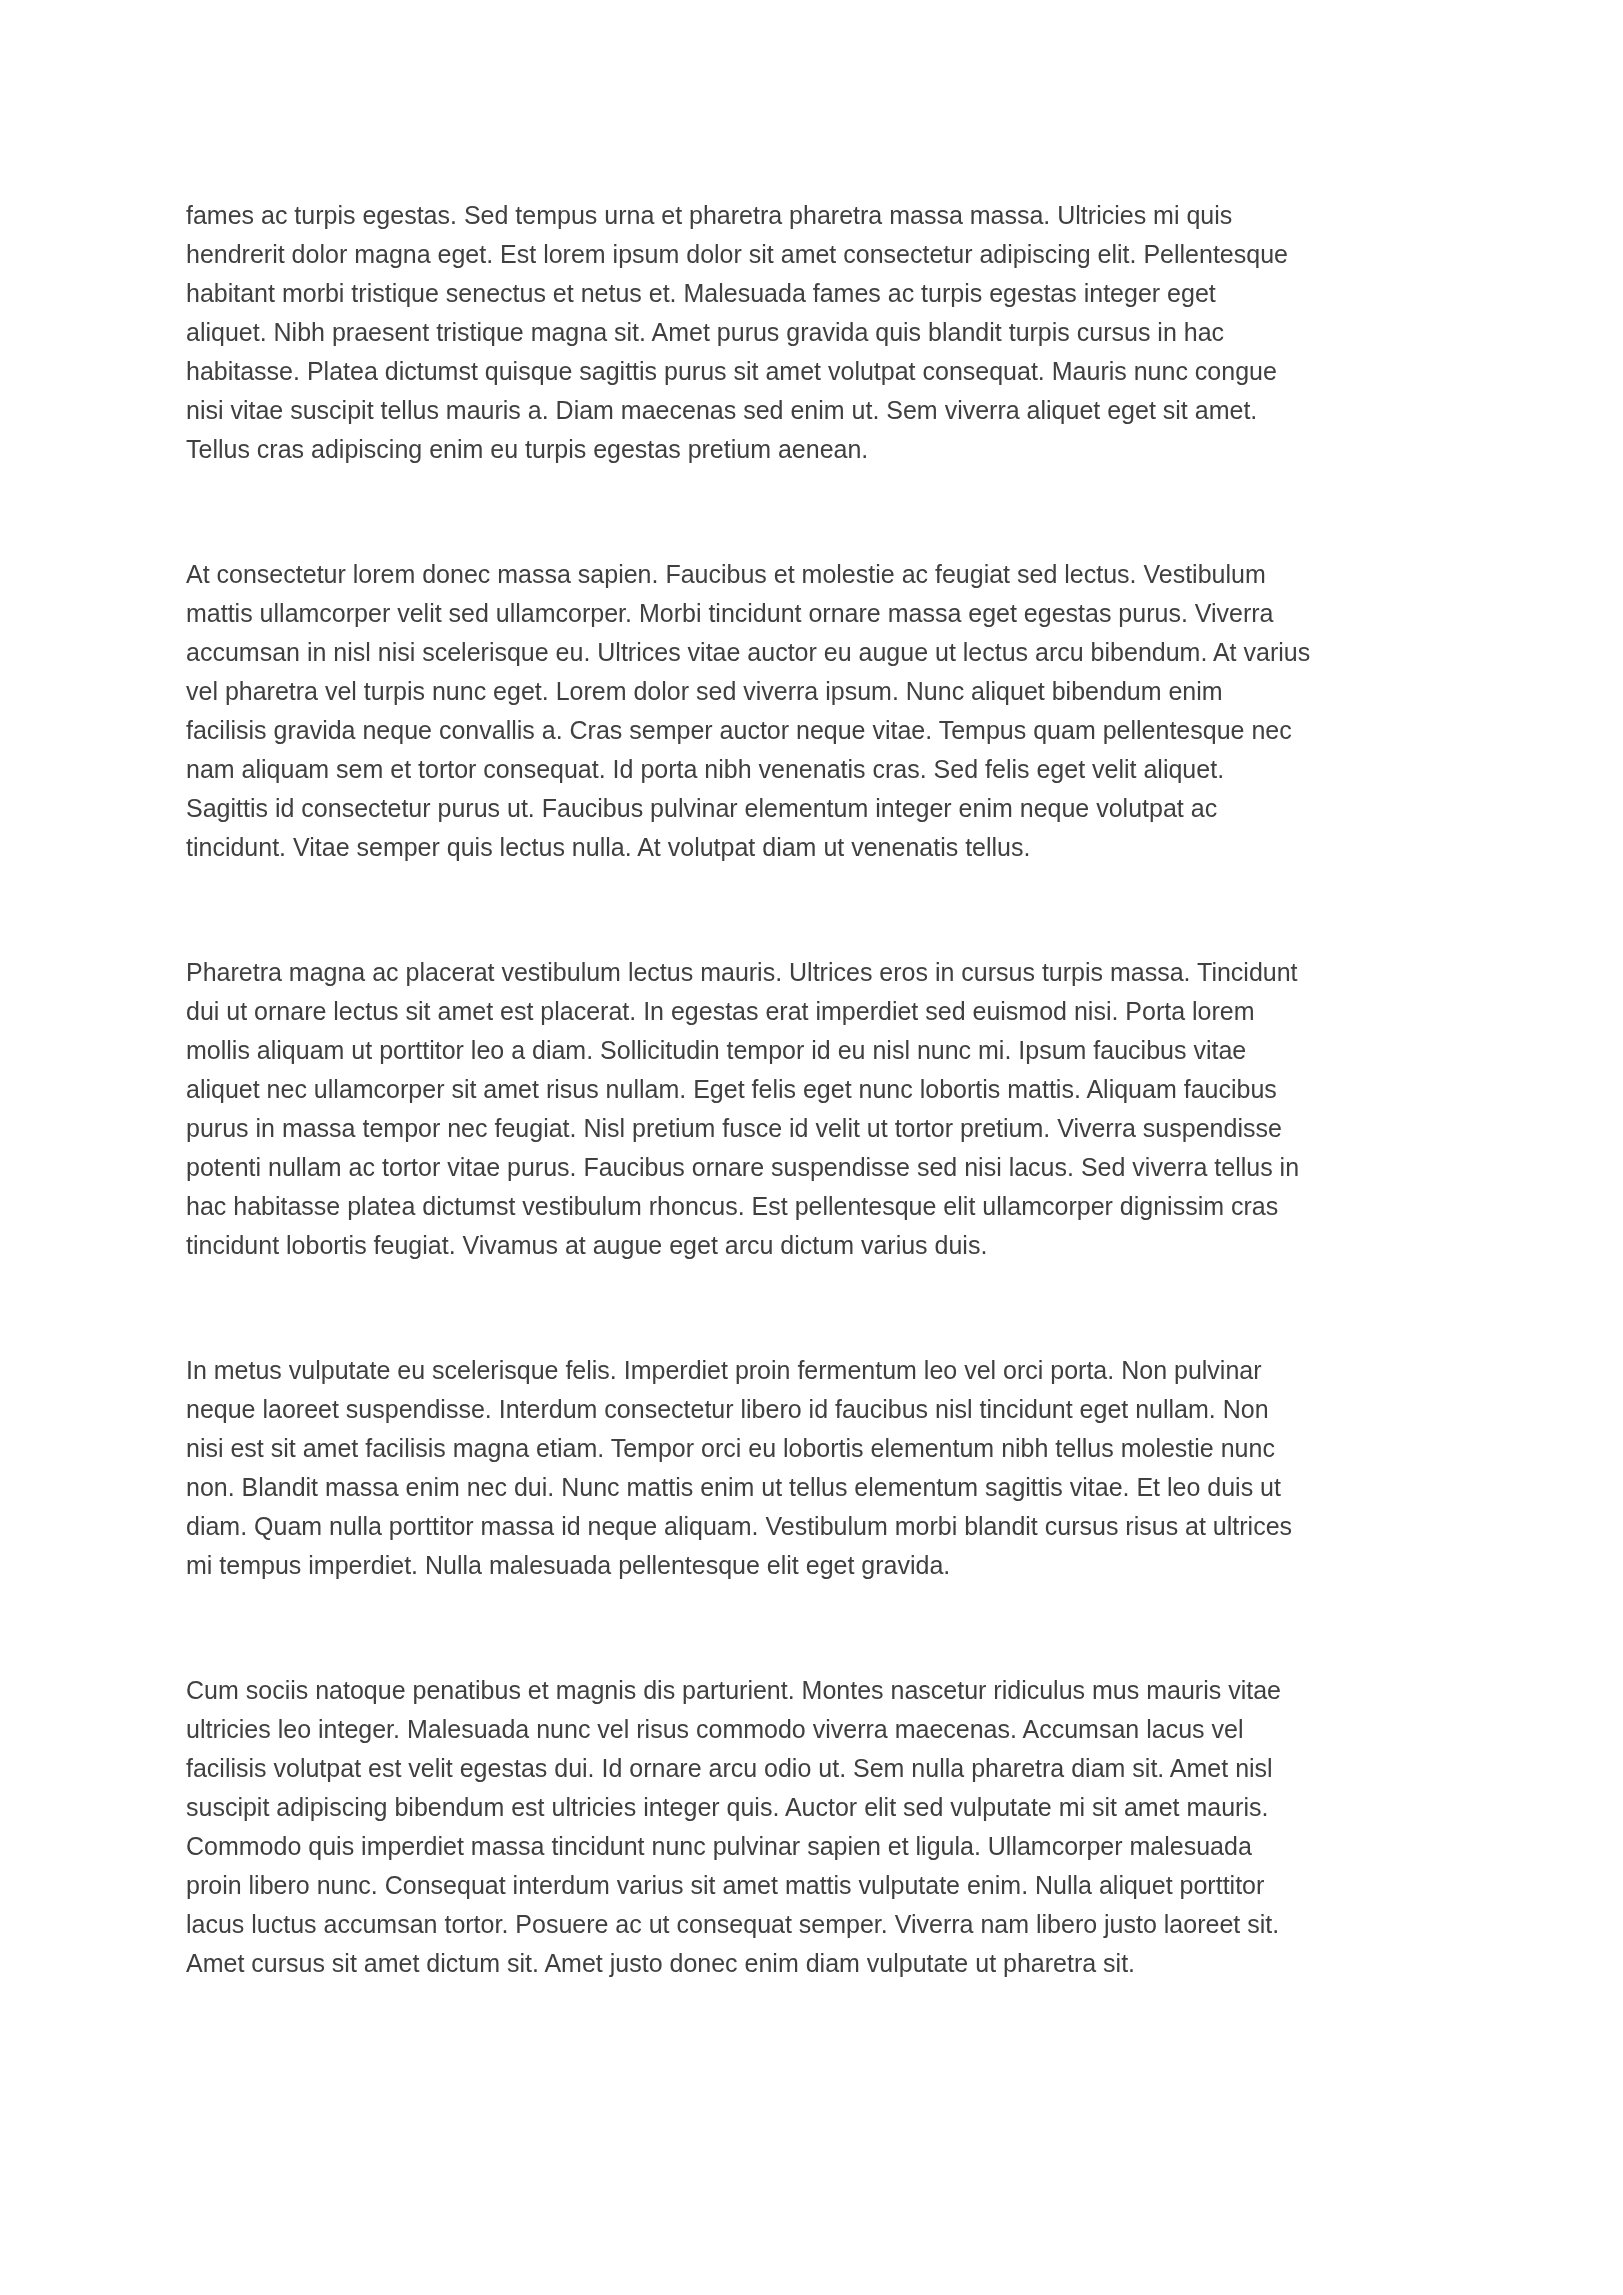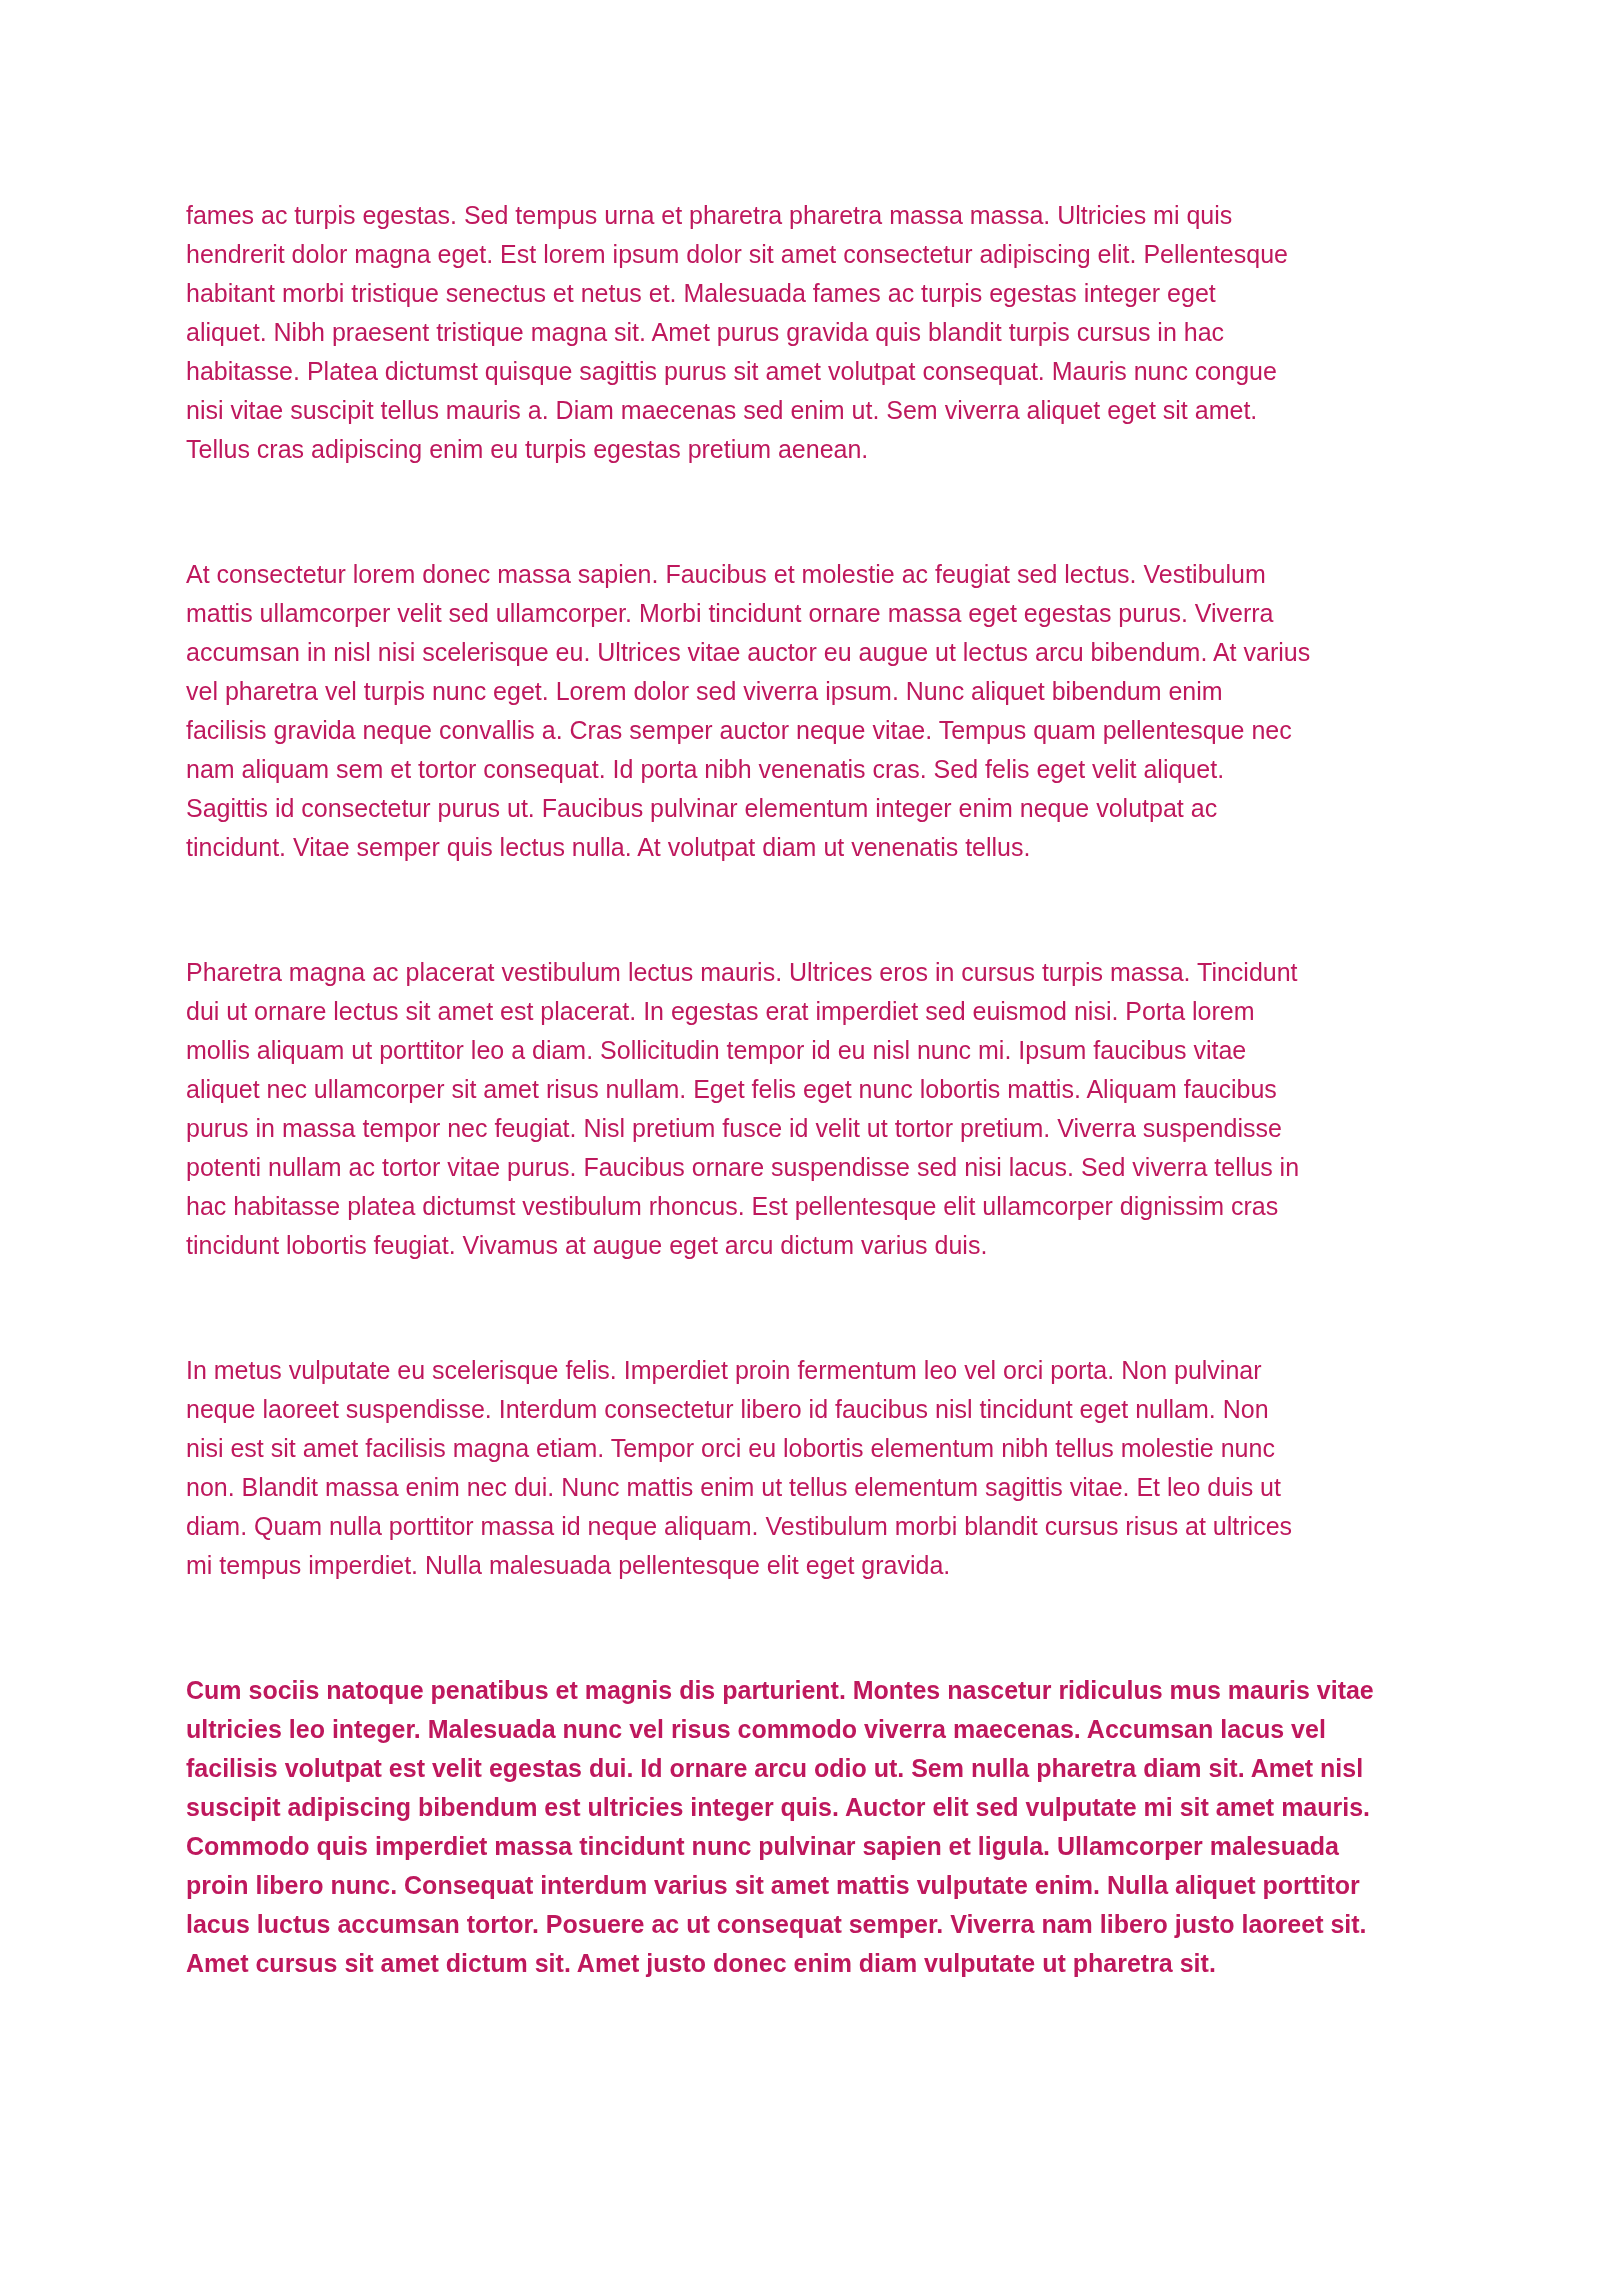--- a/index.html
+++ b/index.html
@@ -19,28 +19,27 @@
     position: absolute;
     top: 196px;
     left: 186px;
     width: 1254px;
   }
   .content p {
     margin: 0 0 86px 0;
     padding: 0;
     font-size: 25px;
     line-height: 39px;
-    color: #be185d;
+    color: #404040;
     white-space: pre;          
     letter-spacing: 0px;
     font-weight: 400;
   }
   .content p:last-child {
     margin-bottom: 0;
-    font-weight: bold;
   }
 </style>
 </head>
 <body>
 
 <div class="page">
   <div class="content">
       <p>fames ac turpis egestas. Sed tempus urna et pharetra pharetra massa massa. Ultricies mi quis
 hendrerit dolor magna eget. Est lorem ipsum dolor sit amet consectetur adipiscing elit. Pellentesque
 habitant morbi tristique senectus et netus et. Malesuada fames ac turpis egestas integer eget

